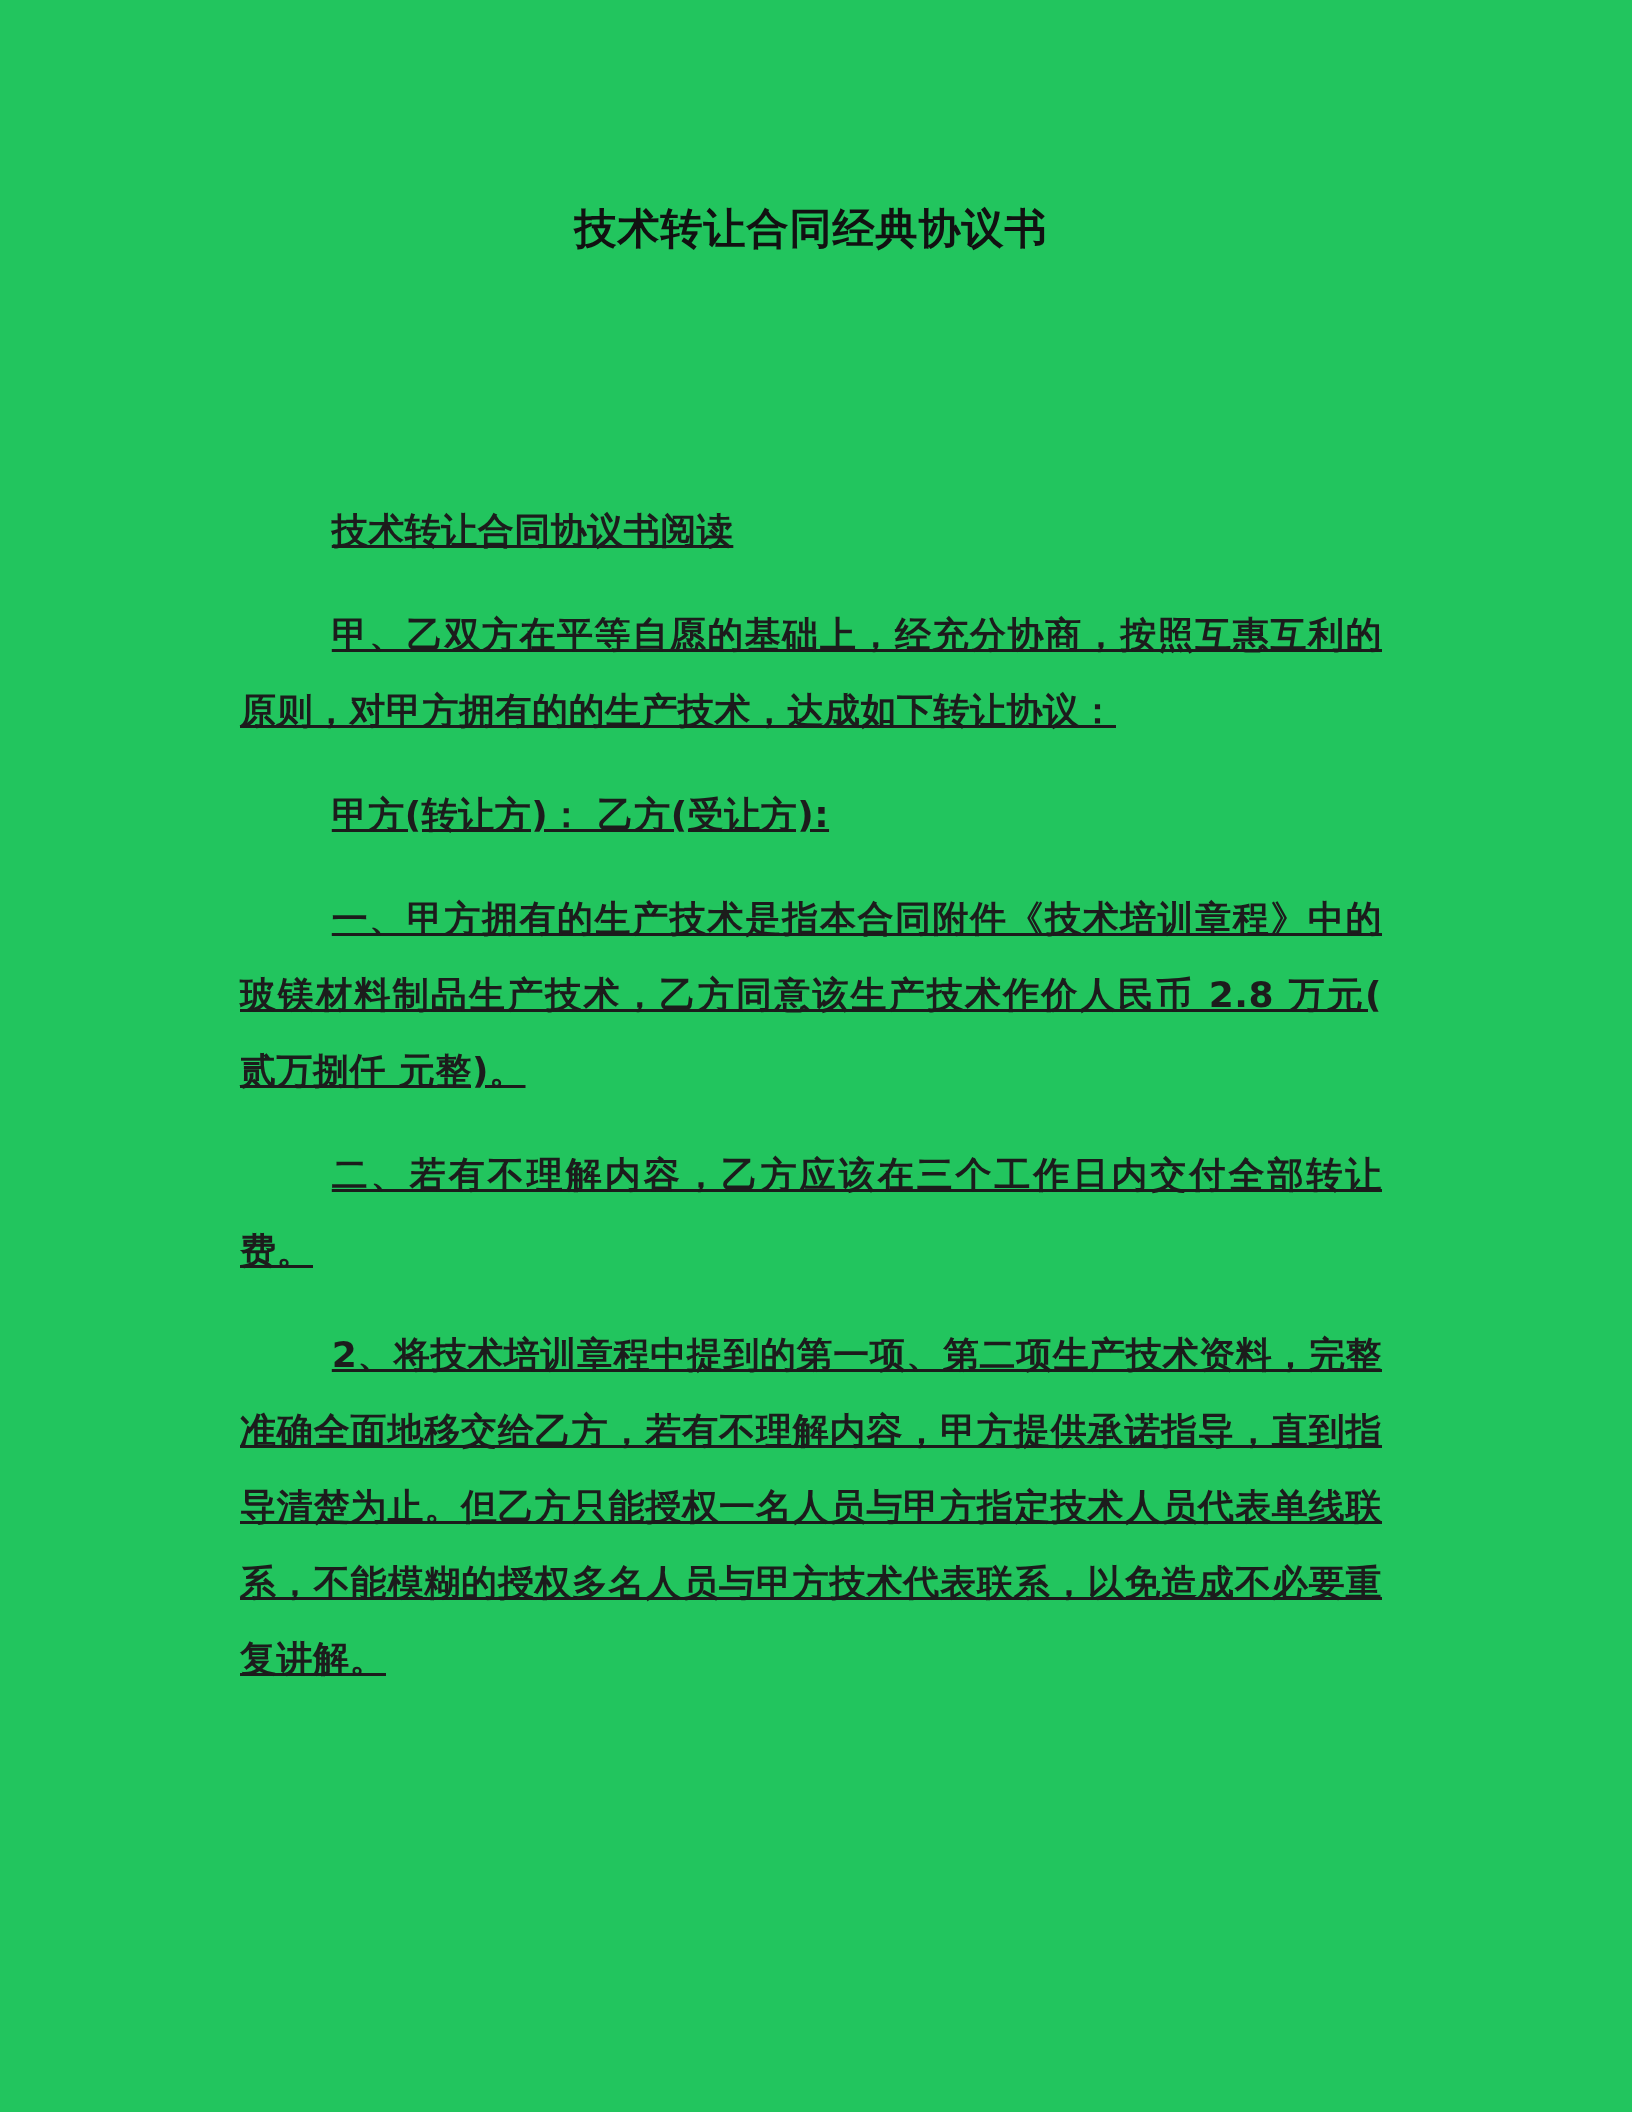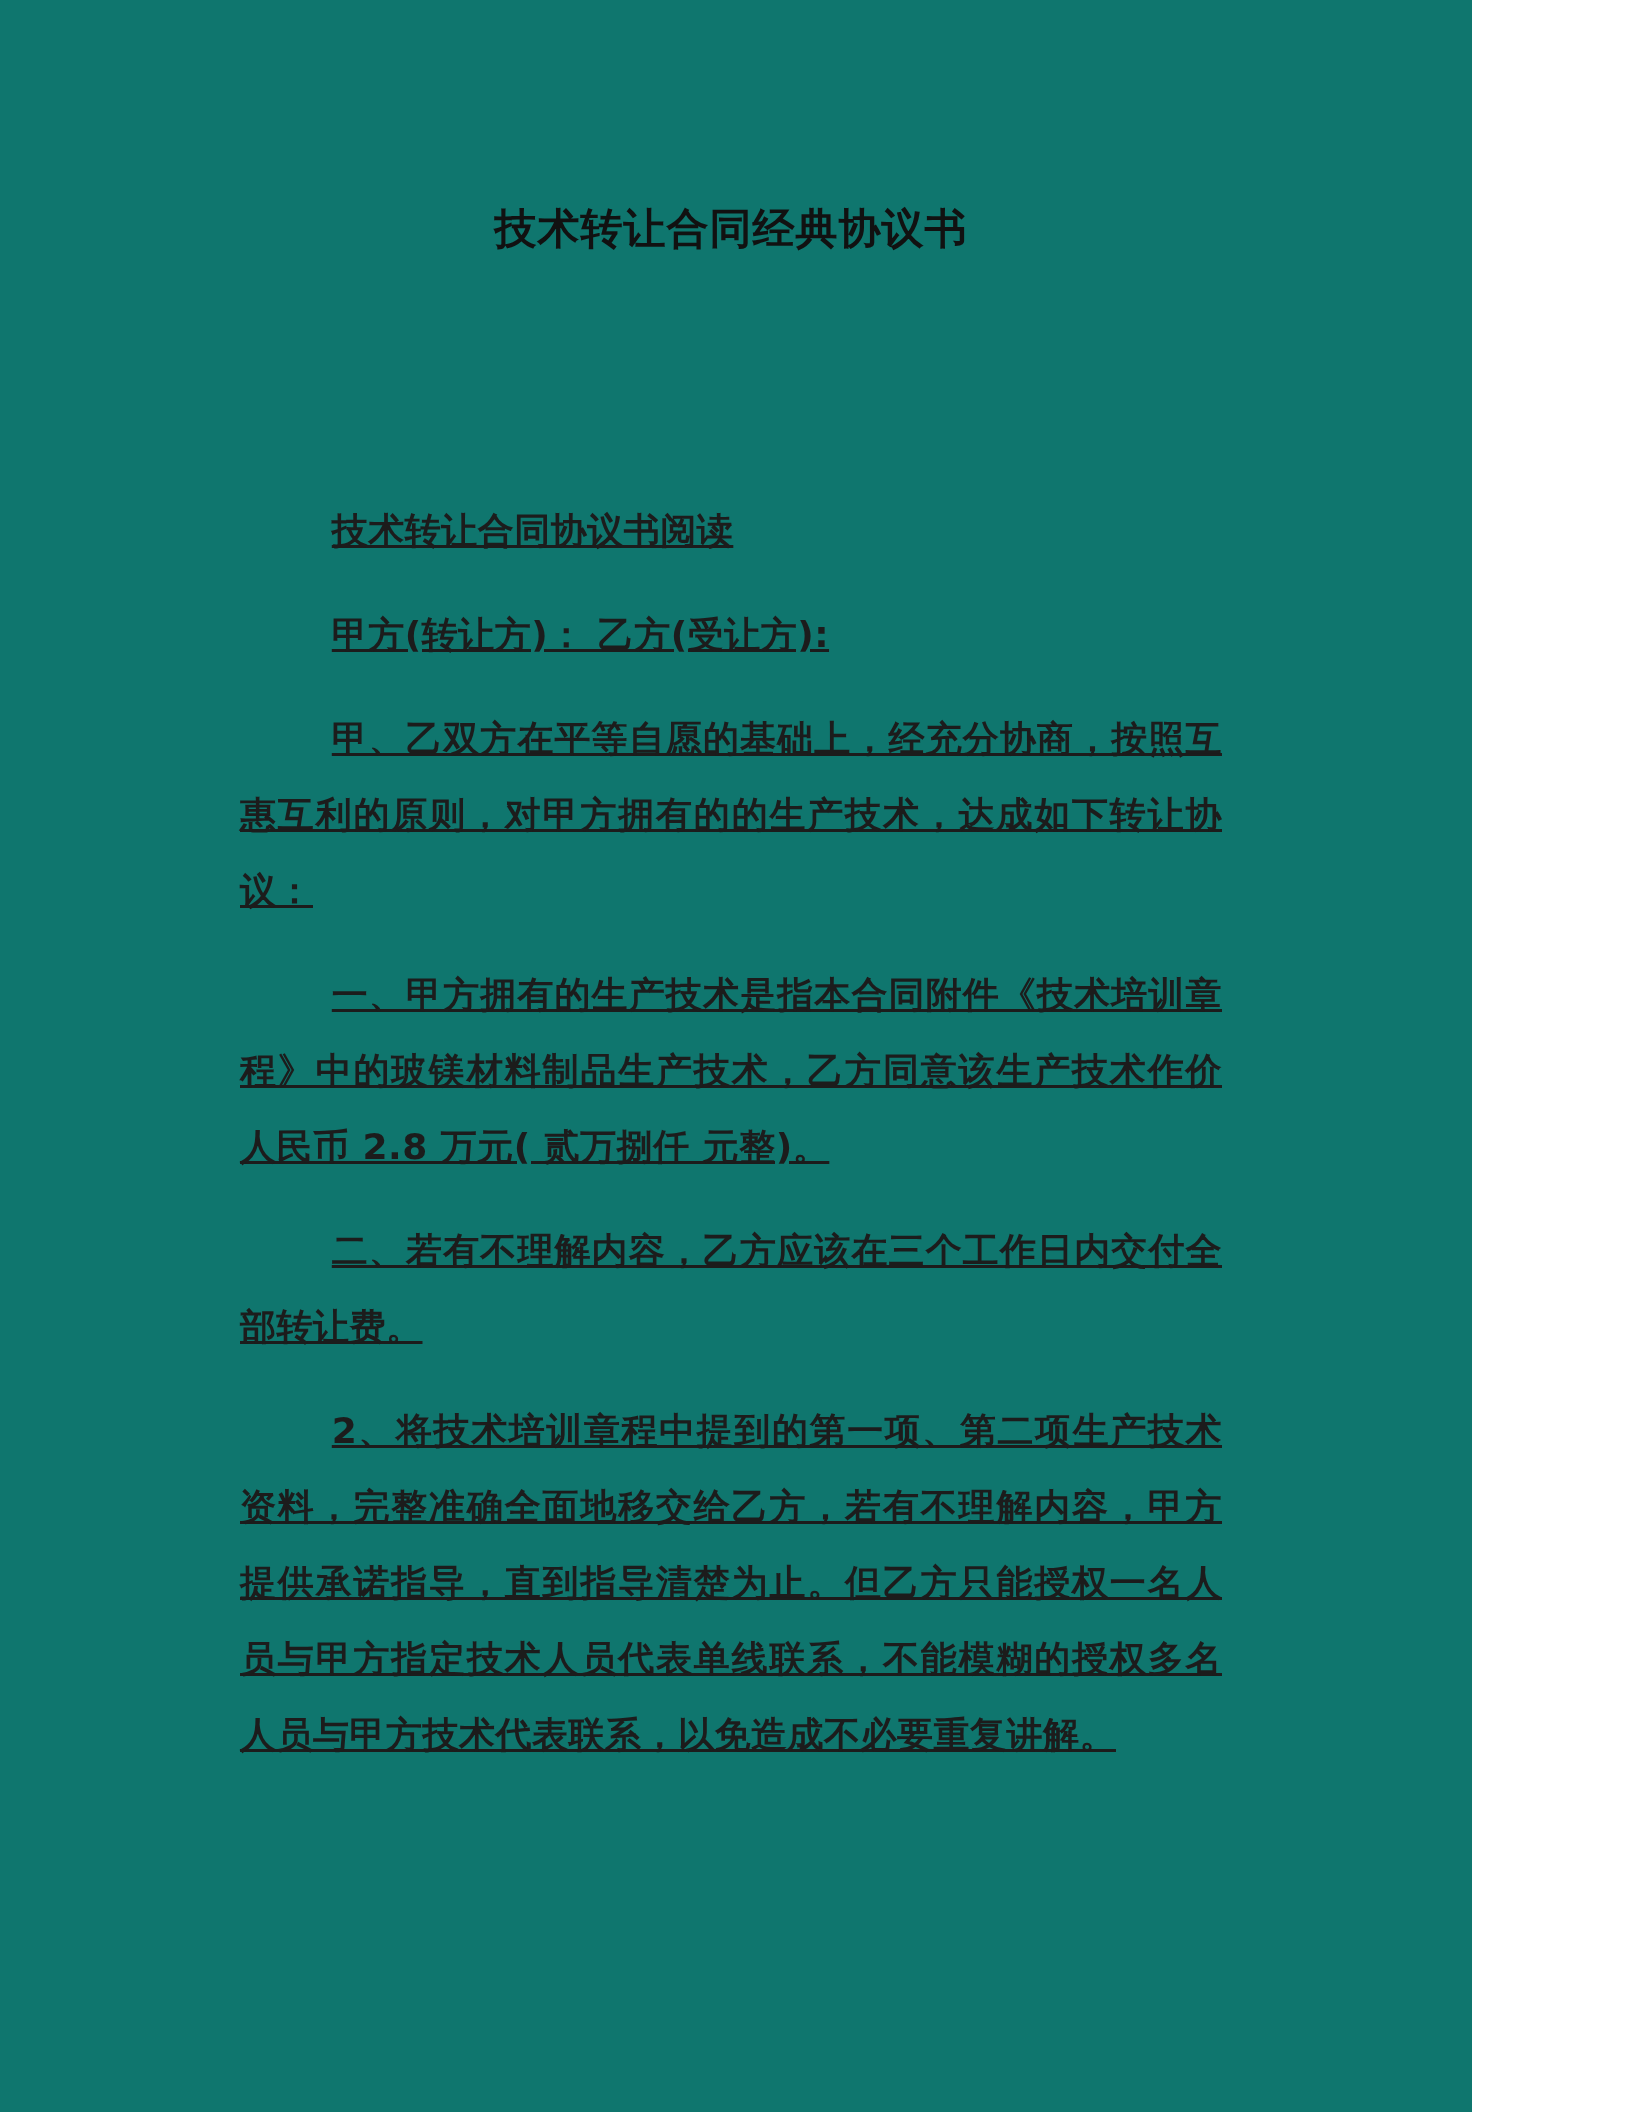--- a/index.html
+++ b/index.html
@@ -9,24 +9,24 @@
   }
   body {
     width: 1632px;
     height: 2112px;
     font-family: "DejaVu Sans", sans-serif;
     color: #1c1c1c;
     overflow: hidden;
   }
   .page {
     box-sizing: border-box;
-    width: 1472px;
+    width: 1632px;
     height: 2112px;
     padding: 200px 250px 0 240px;
-    background: #0f766e;
+    background: #22c55e;
   }
   .doc-title {
     text-align: center;
     font-size: 42px;
     font-weight: 700;
     line-height: 58px;
     margin: 0 0 235px 0;
     color: #111111;
     letter-spacing: 1px;
   }
@@ -49,23 +49,23 @@
 <body>
 
 <div class="page">
 
   <h1 class="doc-title">技术转让合同经典协议书</h1>
 
   <div class="doc-body">
 
     <p class="para">技术转让合同协议书阅读</p>
 
+    <p class="para">甲、乙双方在平等自愿的基础上，经充分协商，按照互惠互利的原则，对甲方拥有的的生产技术，达成如下转让协议：</p>
+
     <p class="para">甲方(转让方)：  乙方(受让方):</p>
-
-    <p class="para">甲、乙双方在平等自愿的基础上，经充分协商，按照互惠互利的原则，对甲方拥有的的生产技术，达成如下转让协议：</p>
 
     <p class="para">一、甲方拥有的生产技术是指本合同附件《技术培训章程》中的玻镁材料制品生产技术，乙方同意该生产技术作价人民币 2.8 万元( 贰万捌仟 元整)。</p>
 
     <p class="para">二、若有不理解内容，乙方应该在三个工作日内交付全部转让费。</p>
 
 
     <p class="para">2、将技术培训章程中提到的第一项、第二项生产技术资料，完整准确全面地移交给乙方，若有不理解内容，甲方提供承诺指导，直到指导清楚为止。但乙方只能授权一名人员与甲方指定技术人员代表单线联系，不能模糊的授权多名人员与甲方技术代表联系，以免造成不必要重复讲解。</p>
 
   </div>
 

